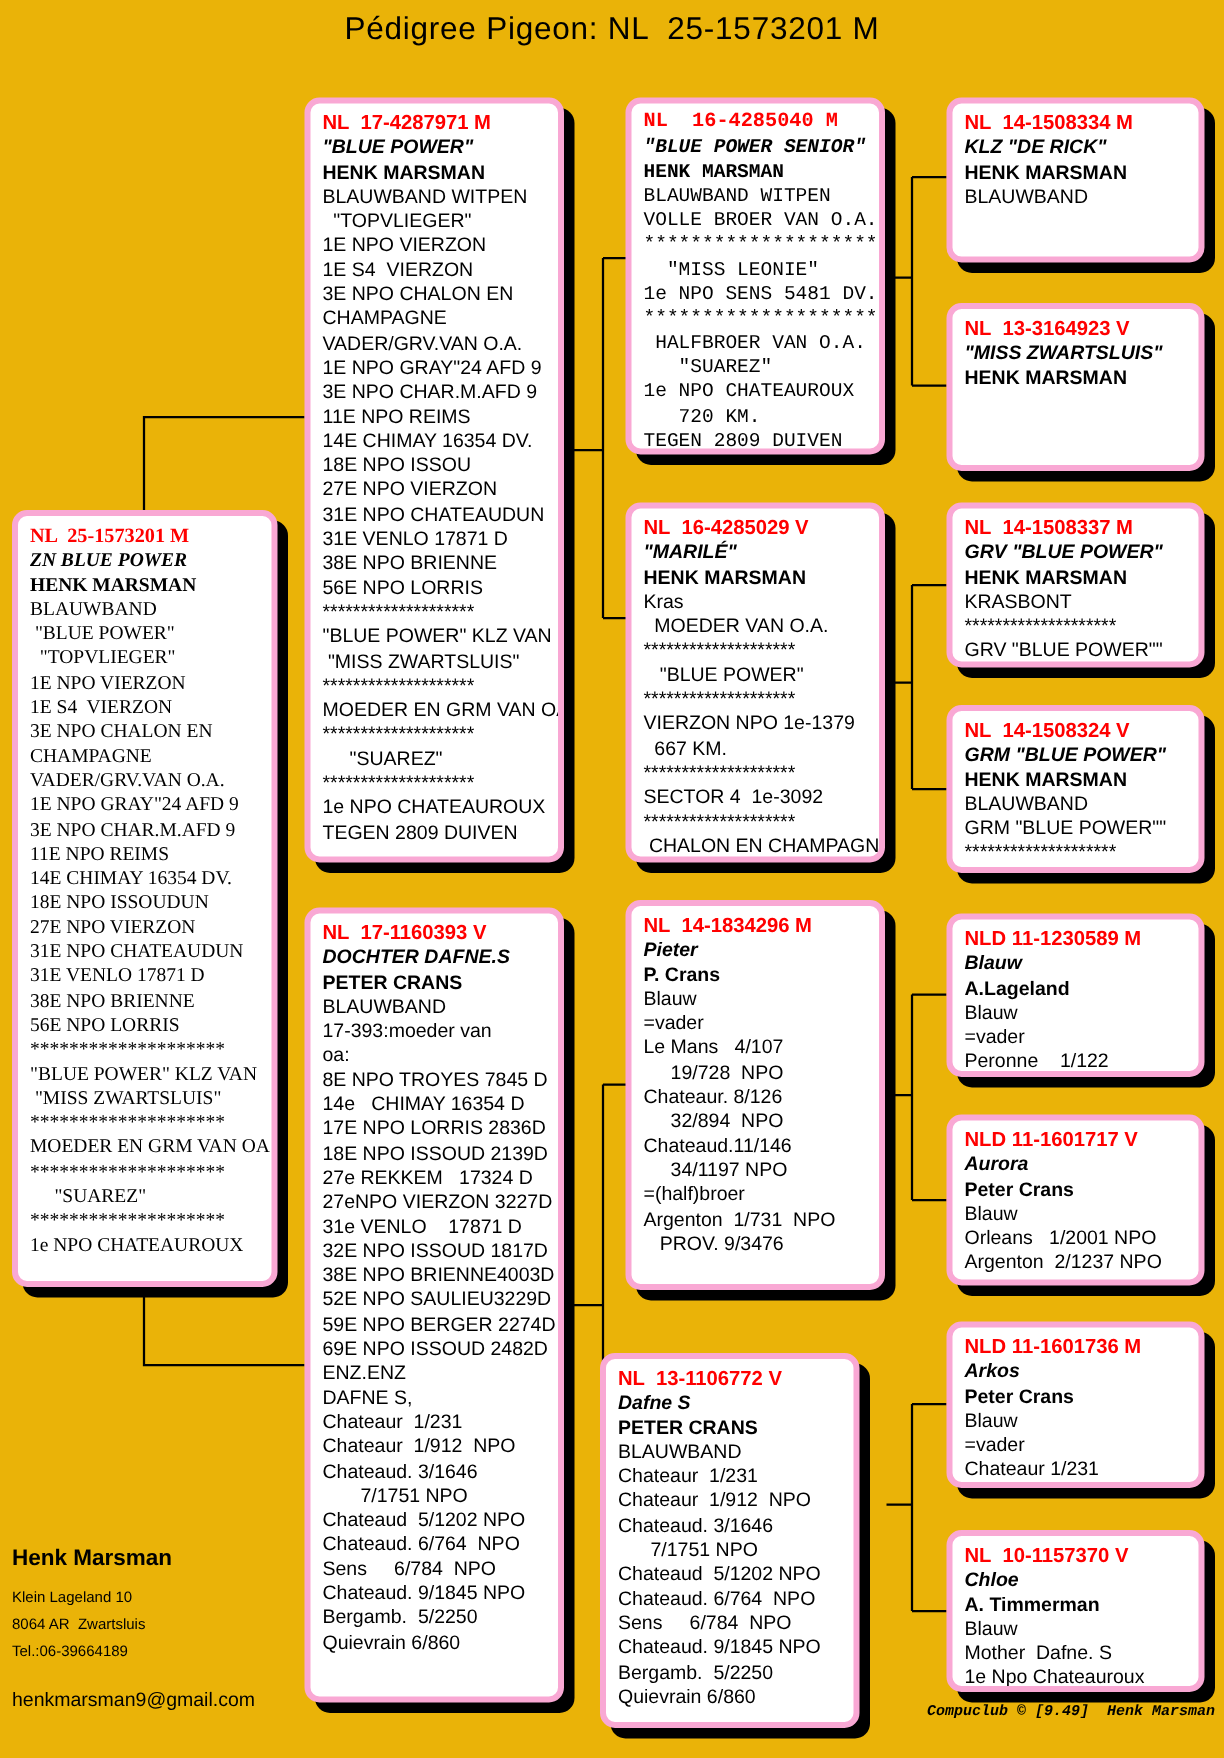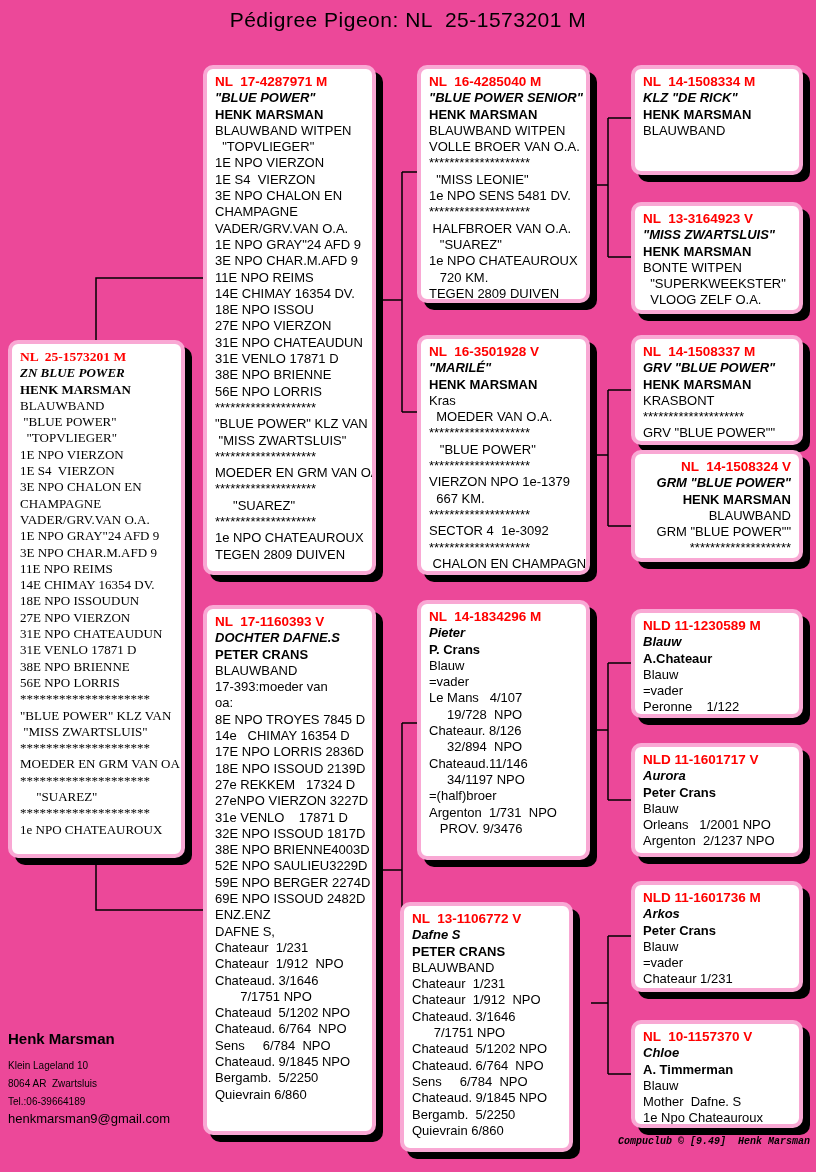--- a/index.html
+++ b/index.html
@@ -1,17 +1,17 @@
 <!DOCTYPE html>
 <html><head>
 <meta charset="utf-8">
 <style>
   html,body { margin:0; padding:0; background:#fff; }
   .canvas {
-    position:relative; width:816px; height:1172px; background:#ec4899;
+    position:relative; width:816px; height:1172px; background:#eab308;
     font-family:"Liberation Sans", sans-serif; color:#000; overflow:hidden;
   }
   .page-title {
     position:absolute; top:8px; left:0; width:100%;
     text-align:center; font-size:21px; font-weight:normal; letter-spacing:0.5px;
     white-space:pre;
   }
   .connector-svg { position:absolute; top:0; left:0; z-index:1; }
   .pbox {
     position:absolute; z-index:2; background:#ffffff;
@@ -20,21 +20,21 @@
     box-sizing:border-box; padding:5px 8px 4px 8px;
     line-height:16.3px; overflow:hidden;
   }
   .ring  { color:#ff0000; font-weight:bold; font-size:13.5px; white-space:pre; }
   .pname { font-weight:bold; font-style:italic; font-size:13px; white-space:pre; }
   .owner { font-weight:bold; font-size:13px; white-space:pre; }
   .plines{ font-size:13px; white-space:pre; }
   .contact { position:absolute; left:8px; top:1030px; z-index:2; }
   .contact .cname { font-weight:bold; font-size:15px; margin-bottom:10px; }
   .contact .cline { font-size:10px; line-height:18px; white-space:pre; }
-  .contact .cemail { font-size:13px; }
+  .contact .cemail { font-size:13px; margin-top:14px; }
   .credit {
     position:absolute; right:6px; top:1136px; z-index:2;
     font-family:"Liberation Mono", monospace; font-style:italic; font-weight:bold;
     font-size:10px; white-space:pre;
   }
 </style>
 </head>
 <body>
 
 <div class="canvas">
@@ -146,39 +146,39 @@
 Chateaud. 3/1646
        7/1751 NPO
 Chateaud  5/1202 NPO
 Chateaud. 6/764  NPO
 Sens     6/784  NPO
 Chateaud. 9/1845 NPO
 Bergamb.  5/2250
 Quievrain 6/860</div>
   </div>
 
-  <div class="pbox" style="left:417px; top:65px; width:173px; height:238px;">
+  <div class="pbox" style="left:417px; top:65px; width:173px; height:238px;font-family:Liberation Mono, monospace;">
     <div class="ring">NL  16-4285040 M</div>
     <div class="pname">"BLUE POWER SENIOR"</div>
     <div class="owner">HENK MARSMAN</div>
     <div class="plines">BLAUWBAND WITPEN
 VOLLE BROER VAN O.A.
 ********************
   "MISS LEONIE"
 1e NPO SENS 5481 DV.
 ********************
  HALFBROER VAN O.A.
    "SUAREZ"
 1e NPO CHATEAUROUX
    720 KM.
 TEGEN 2809 DUIVEN</div>
   </div>
 
   <div class="pbox" style="left:417px; top:335px; width:173px; height:240px;">
-    <div class="ring">NL  16-3501928 V</div>
+    <div class="ring">NL  16-4285029 V</div>
     <div class="pname">"MARILÉ"</div>
     <div class="owner">HENK MARSMAN</div>
     <div class="plines">Kras
   MOEDER VAN O.A.
 ********************
    "BLUE POWER"
 ********************
 VIERZON NPO 1e-1379
   667 KM.
 ********************
@@ -225,47 +225,44 @@
     <div class="ring">NL  14-1508334 M</div>
     <div class="pname">KLZ "DE RICK"</div>
     <div class="owner">HENK MARSMAN</div>
     <div class="plines">BLAUWBAND</div>
   </div>
 
   <div class="pbox" style="left:631px; top:202px; width:172px; height:112px;">
     <div class="ring">NL  13-3164923 V</div>
     <div class="pname">"MISS ZWARTSLUIS"</div>
     <div class="owner">HENK MARSMAN</div>
-    <div class="plines">BONTE WITPEN
-  "SUPERKWEEKSTER"
-  VLOOG ZELF O.A.</div>
   </div>
 
   <div class="pbox" style="left:631px; top:335px; width:172px; height:110px;">
     <div class="ring">NL  14-1508337 M</div>
     <div class="pname">GRV "BLUE POWER"</div>
     <div class="owner">HENK MARSMAN</div>
     <div class="plines">KRASBONT
 ********************
 GRV "BLUE POWER""</div>
   </div>
 
-  <div class="pbox" style="left:631px; top:450px; width:172px; height:112px;text-align:right;">
+  <div class="pbox" style="left:631px; top:470px; width:172px; height:112px;">
     <div class="ring">NL  14-1508324 V</div>
     <div class="pname">GRM "BLUE POWER"</div>
     <div class="owner">HENK MARSMAN</div>
     <div class="plines">BLAUWBAND
 GRM "BLUE POWER""
 ********************</div>
   </div>
 
   <div class="pbox" style="left:631px; top:609px; width:172px; height:109px;">
     <div class="ring">NLD 11-1230589 M</div>
     <div class="pname">Blauw</div>
-    <div class="owner">A.Chateaur</div>
+    <div class="owner">A.Lageland</div>
     <div class="plines">Blauw
 =vader
 Peronne    1/122</div>
   </div>
 
   <div class="pbox" style="left:631px; top:743px; width:172px; height:114px;">
     <div class="ring">NLD 11-1601717 V</div>
     <div class="pname">Aurora</div>
     <div class="owner">Peter Crans</div>
     <div class="plines">Blauw

